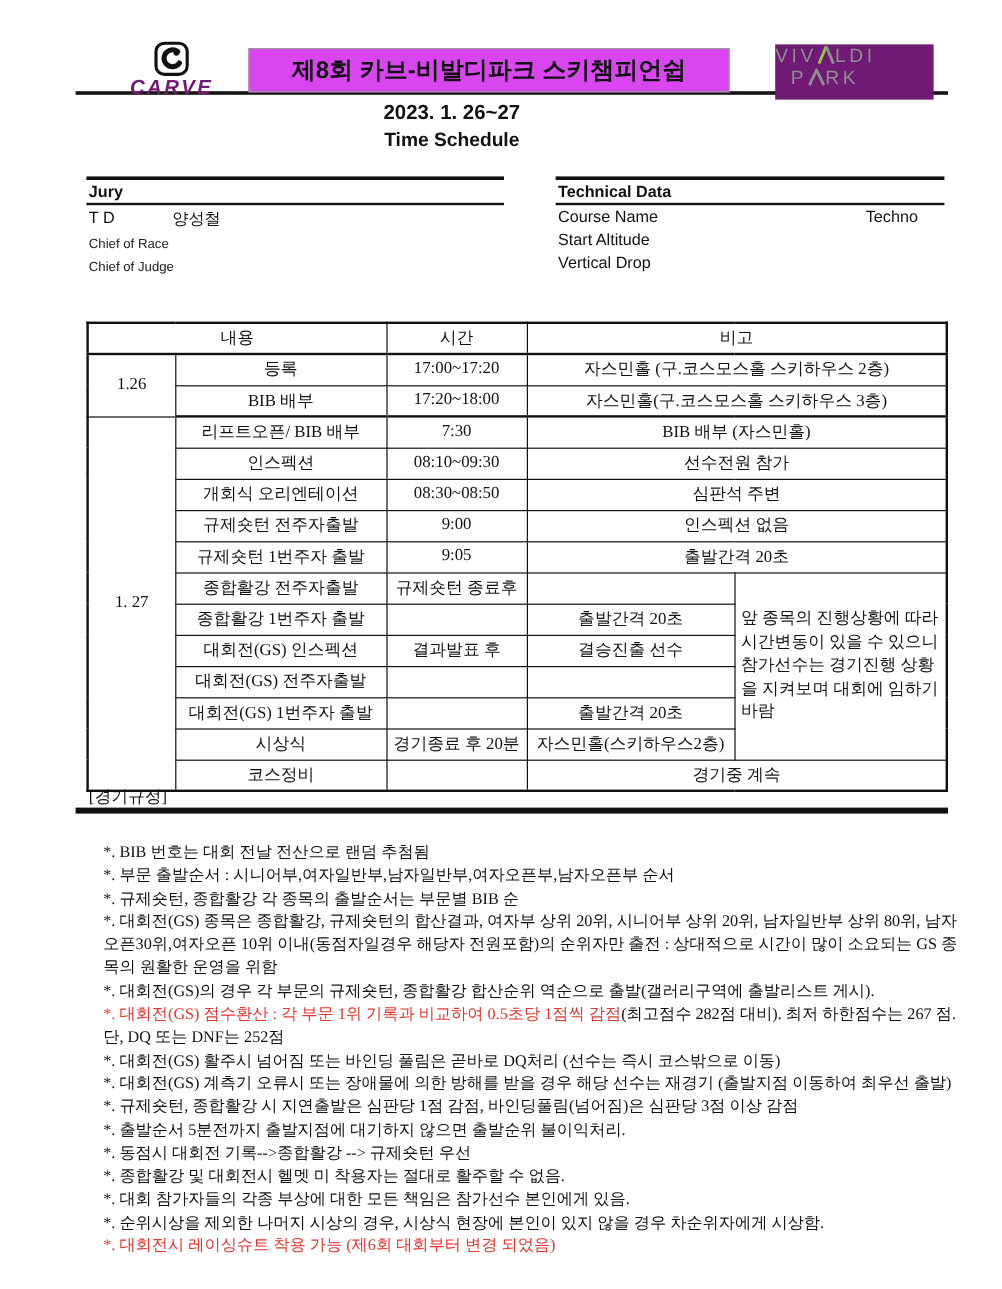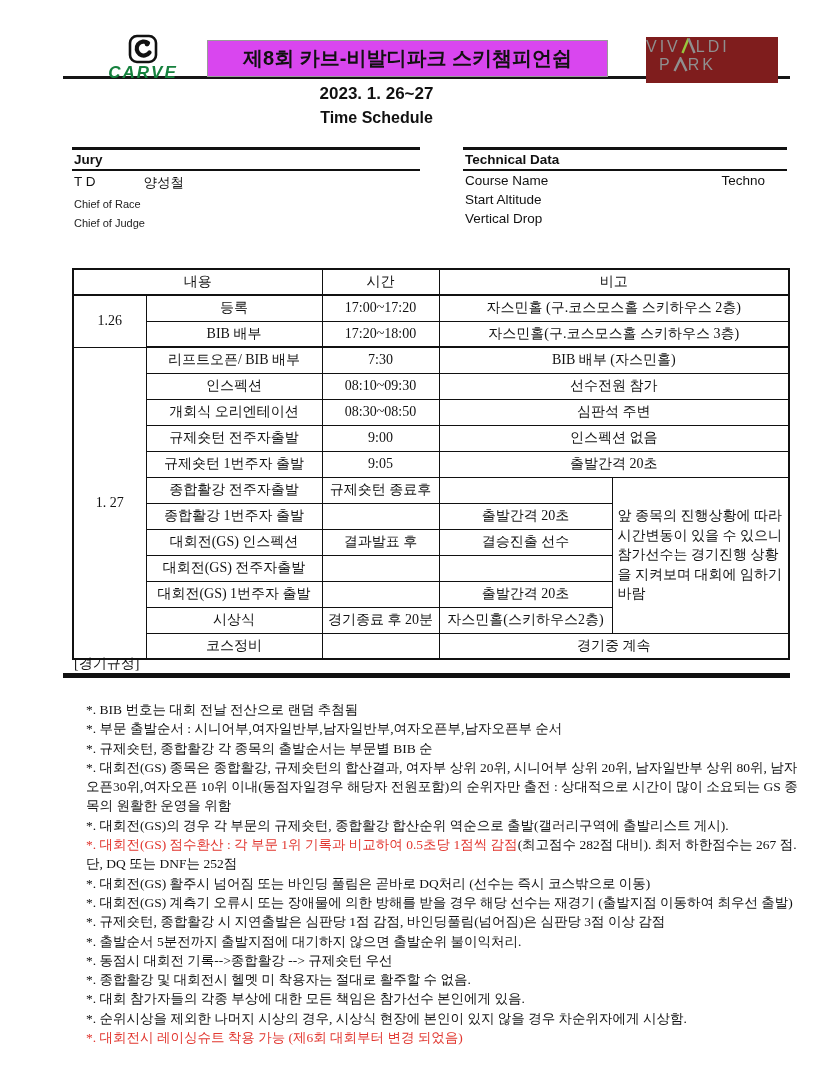--- a/index.html
+++ b/index.html
@@ -8,29 +8,29 @@
     position:relative; width:835px; height:1074px; background:#fff;
     font-family:"Liberation Serif","DejaVu Serif",serif; color:#111;
     overflow:hidden;
   }
   
   .header-rule { position:absolute; left:63px; top:76px; width:727px; height:3px; background:#151515; }
   .carve-logo { position:absolute; left:82px; top:34px; width:122px; text-align:center; z-index:2; }
   .carve-icon { display:block; margin:0 auto 0 auto; }
   .carve-word {
     font-family:"Liberation Sans","DejaVu Sans",sans-serif; font-weight:bold; font-style:italic;
-    font-size:17px; letter-spacing:2px; color:#15803d; line-height:1;
+    font-size:17px; letter-spacing:2px; color:#701a75; line-height:1;
   }
   .title-box {
     position:absolute; left:207px; top:40px; width:401px; height:37px; background:#d946ef;
     border:1px solid #9a9a9a; display:flex; align-items:center; justify-content:center;
     font-family:"Liberation Sans","DejaVu Sans",sans-serif; font-weight:bold; font-size:20px;
     z-index:2;
   }
-  .vivaldi { position:absolute; left:646px; top:37px; width:132px; height:46px; background:#7f1d1d; z-index:2;
+  .vivaldi { position:absolute; left:646px; top:37px; width:132px; height:46px; background:#701a75; z-index:2;
     font-family:"Liberation Sans","DejaVu Sans",sans-serif; color:var(--lgray,#8f8f8f);
     letter-spacing:3px; font-size:16px; line-height:1.15; text-align:left;
   }
   .vivaldi .row2 { margin-left:13px; }
   .peak-svg { vertical-align:-2px; }
   
   .doc-date, .doc-subtitle {
     position:absolute; left:0; width:753px; text-align:center;
     font-family:"Liberation Sans","DejaVu Sans",sans-serif; font-weight:bold;
   }

